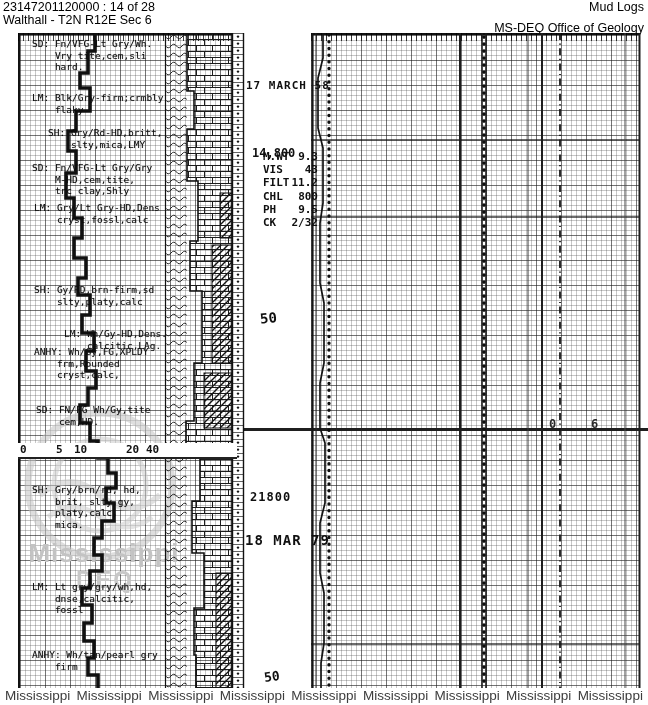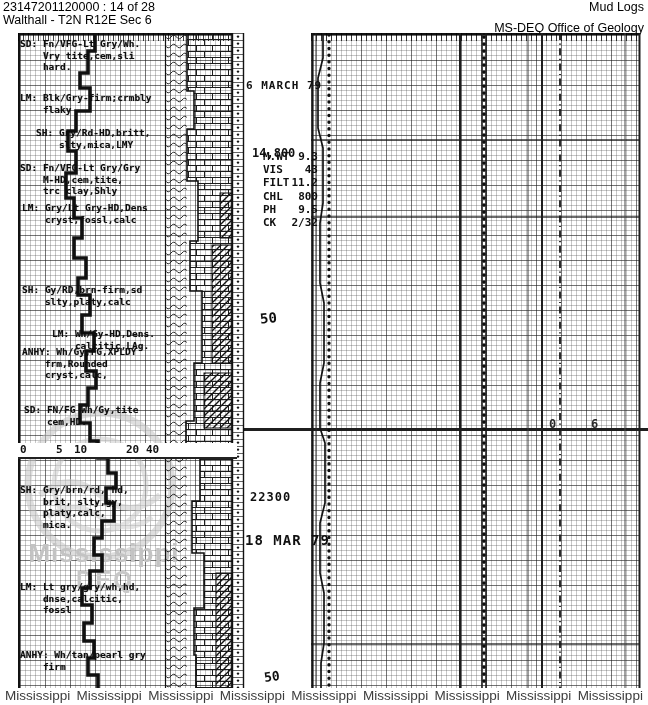--- a/index.html
+++ b/index.html
@@ -38,23 +38,24 @@
 
   .scaleband{
     position:absolute;left:18px;top:443px;width:219px;height:14px;background:#fff;
     border-bottom:2px solid #222;
     font-family:"DejaVu Sans Mono", monospace;font-weight:bold;font-size:11px;color:#111;
   }
   .scaleband span{position:absolute;top:0;}
   #tick-0{left:2px;} #tick-1{left:38px;} #tick-2{left:56px;} #tick-3{left:108px;} #tick-4{left:128px;}
 
   .litho-text{
-    position:absolute;font-family:"DejaVu Sans Mono", monospace;font-weight:bold;
+    position:absolute;font-family:"DejaVu Sans Mono", monospace;font-weight:normal;
     font-size:9.5px;line-height:11.5px;white-space:pre;color:#0d0d0d;
     text-shadow:0 0 1px rgba(0,0,0,.35);
+    padding-left:12px;
   }
   .anno{position:absolute;font-family:"DejaVu Sans Mono", monospace;font-weight:bold;color:#101010;white-space:pre;}
   #date-top{left:246px;top:79px;font-size:11px;letter-spacing:1px;}
   #depth-top{left:252px;top:146px;font-size:12px;}
   #gas-mid{left:260px;top:310px;font-size:14px;transform:rotate(-6deg);}
   #depth-mid{left:250px;top:490px;font-size:12px;letter-spacing:1px;}
   #date-mid{left:245px;top:532px;font-size:14px;letter-spacing:1px;}
   #gas-bottom{left:264px;top:669px;font-size:13px;transform:rotate(-8deg);}
   #mark-left{left:549px;top:417px;font-size:12px;color:#2a2a2a;}
   #mark-right{left:591px;top:417px;font-size:12px;color:#2a2a2a;}
@@ -209,24 +210,24 @@
 <div class="litho-text" style="left:20px;top:484px;">SH: Gry/brn/rd, hd,
     brit, slty,gy,
     platy,calc,
     mica.</div>
 <div class="litho-text" style="left:20px;top:581px;">LM: Lt gry/gry/wh,hd,
     dnse,calcitic,
     fossl</div>
 <div class="litho-text" style="left:20px;top:649px;">ANHY: Wh/tan/pearl gry
     firm</div>
 
-<div class="anno" id="date-top">6 MARCH 79</div>
+<div class="anno" id="date-top">17 MARCH 58</div>
 <div class="anno" id="depth-top">14,800</div>
 <div class="anno" id="gas-mid">50</div>
-<div class="anno" id="depth-mid">22300</div>
+<div class="anno" id="depth-mid">21800</div>
 <div class="anno" id="date-mid">18 MAR 79</div>
 <div class="anno" id="gas-bottom">50</div>
 <div class="anno" id="mark-left">0</div>
 <div class="anno" id="mark-right">6</div>
 
 <div id="mud-table">
   <div class="mudrow">
     <span class="mudlabel">M.WT</span>
     <span class="mudvalue">9.3</span>
   </div>

